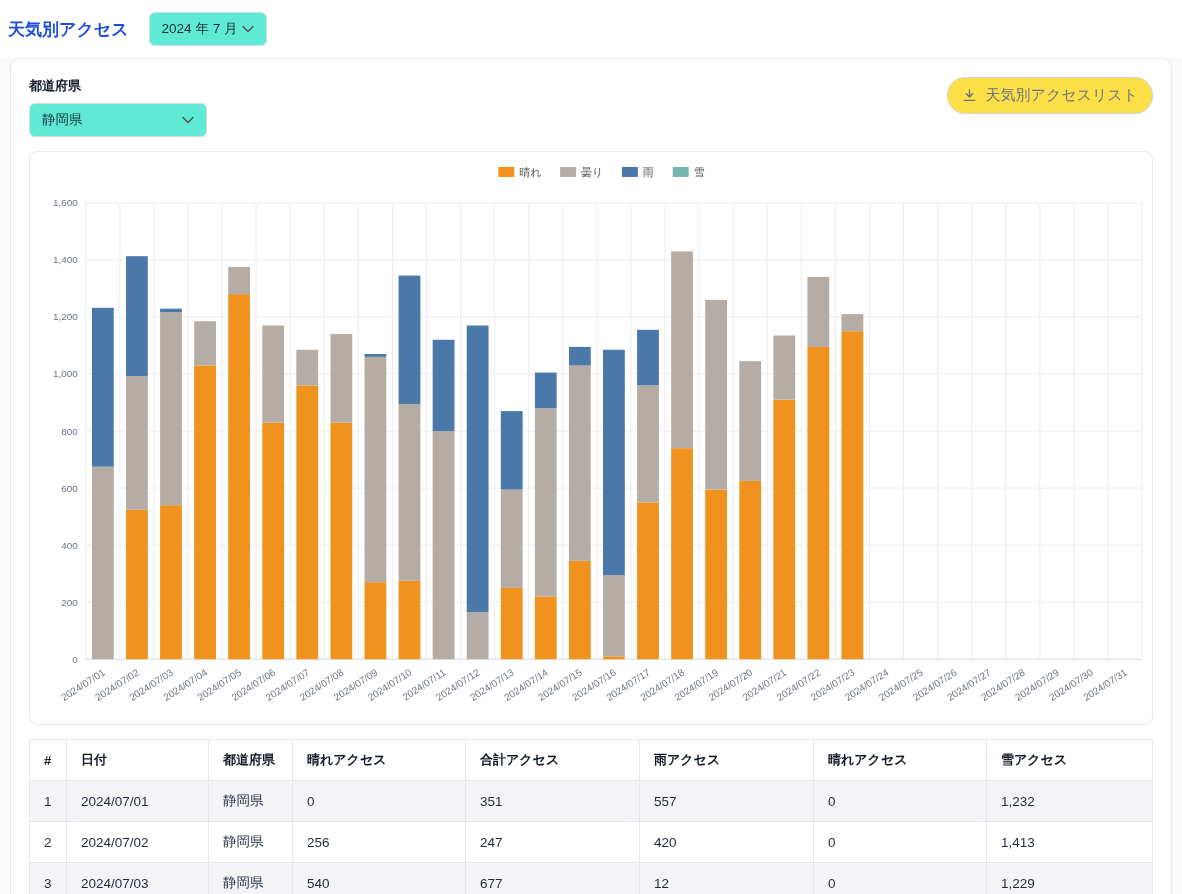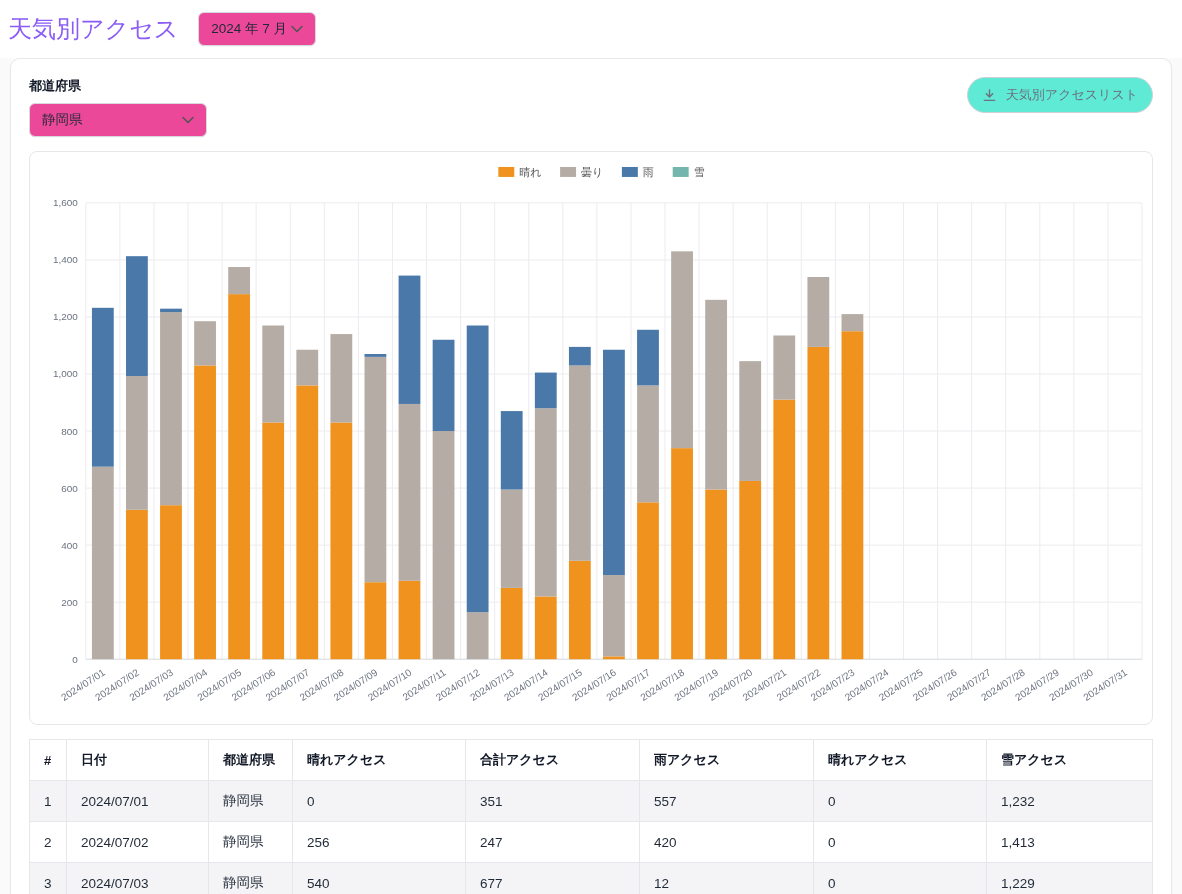--- a/index.html
+++ b/index.html
@@ -7,40 +7,40 @@
   body {
     width:1182px; height:894px; overflow:hidden;
     background:#fafafb;
     font-family:"Liberation Sans","DejaVu Sans",sans-serif;
     color:#1f2937;
   }
   .header {
     display:flex; align-items:center; gap:20px;
     padding:12px 10px 12px 8px; background:#fff;
   }
-  .page-title { font-size:24px; font-weight:400; color:#8b5cf6; }
+  .page-title { font-size:17px; font-weight:700; color:#1d4ed8; }
   .select-box {
     display:flex; align-items:center; justify-content:space-between; gap:4px;
-    background:#ec4899; border:1px solid #d6d9de; border-radius:6px;
+    background:#5eead4; border:1px solid #d6d9de; border-radius:6px;
     padding:7px 12px; font-size:13.5px; color:#1f2937; cursor:pointer;
     box-shadow:0 1px 1px rgba(0,0,0,0.03);
   }
   .month-select { min-width:118px; }
   .card {
     margin:0 10px; background:#fff; border:1px solid #e7e8ec;
     border-radius:10px; padding:18px; box-shadow:0 1px 2px rgba(0,0,0,0.04);
     min-height:820px;
   }
   .card-top { display:flex; justify-content:space-between; align-items:flex-start; }
   .pref-label { font-size:13px; font-weight:700; color:#111827; margin-bottom:8px; }
   .pref-select { width:178px; }
   .download-btn {
     display:flex; align-items:center; gap:9px;
-    background:#5eead4; border:1px solid #cfd2d7; border-radius:18px;
-    padding:8px 14px; font-size:13px; color:#6b7280; cursor:pointer;
+    background:#fde047; border:1px solid #cfd2d7; border-radius:18px;
+    padding:8px 14px; font-size:15px; color:#6b7280; cursor:pointer;
   }
   .chart-wrap {
     margin-top:14px; border:1px solid #e5e7eb; border-radius:8px;
     padding:6px 2px 0 2px;
   }
   .chart-wrap svg { display:block; width:100%; }
   .table-wrap { margin-top:14px; }
   table {
     width:100%; border-collapse:collapse; table-layout:fixed;
     font-size:13.5px; color:#1f2937; background:#fff;

